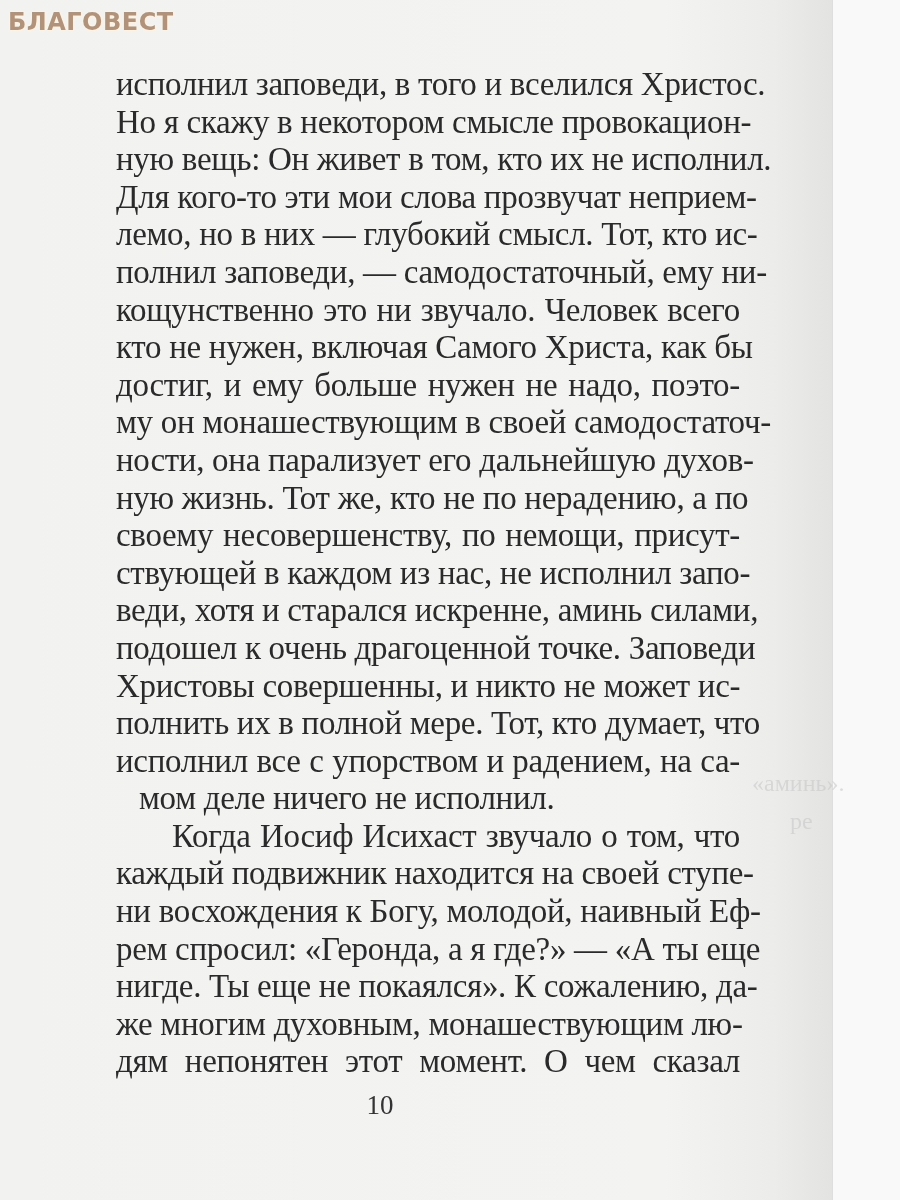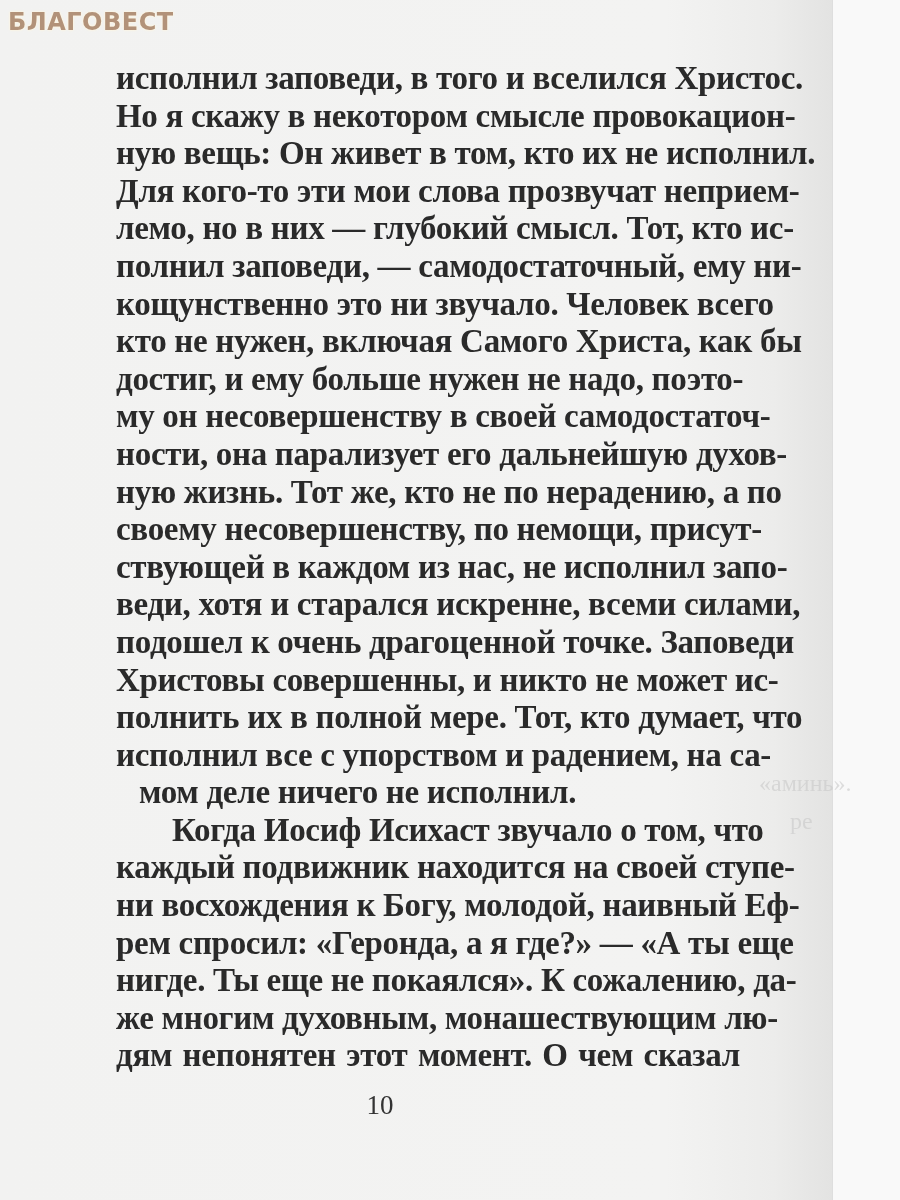--- a/index.html
+++ b/index.html
@@ -25,23 +25,22 @@
       font-family: "DejaVu Sans", sans-serif;
       font-weight: bold;
       font-size: 24px;
       letter-spacing: 0.5px;
       color: #b29279;
       text-shadow: 0 0 3px #fff6e0, 0 0 2px #fff6e0;
       text-align: center;
     }
     .text-block {
       position: absolute;
-      left: 116px; top: 60px;
+      left: 116px; top: 66px;
       width: 624px;
-      font-weight: bold;
     }
     .line {
       height: 37.6px;
       font-size: 33px;
       line-height: 37.6px;
       color: #2a2a2a;
       white-space: nowrap;
       text-align: justify;
       text-align-last: justify;
       letter-spacing: -0.3px;
@@ -62,42 +61,42 @@
       opacity: 0.55;
       white-space: nowrap;
     }
   </style>
 </head>
 <body>
 
 <div class="page"></div>
 <div class="page-edge"></div>
 
-<div class="ghost" style="left:752px; top:770px;margin-left:7px;">«аминь».</div>
+<div class="ghost" style="left:752px; top:770px;">«аминь».</div>
 <div class="ghost" style="left:790px; top:808px;">ре</div>
 
 <div class="watermark">БЛАГОВЕСТ</div>
 
 <div class="text-block">
   <div>
     <div class="line">исполнил заповеди, в того и вселился Христос.</div>
     <div class="line">Но я скажу в некотором смысле провокацион-</div>
     <div class="line">ную вещь: Он живет в том, кто их не исполнил.</div>
     <div class="line">Для кого-то эти мои слова прозвучат неприем-</div>
     <div class="line">лемо, но в них — глубокий смысл. Тот, кто ис-</div>
     <div class="line">полнил заповеди, — самодостаточный, ему ни-</div>
     <div class="line">кощунственно это ни звучало. Человек всего</div>
     <div class="line">кто не нужен, включая Самого Христа, как бы</div>
     <div class="line">достиг, и ему больше нужен не надо, поэто-</div>
-    <div class="line">му он несовершенству в своей самодостаточ-</div>
+    <div class="line">му он монашествующим в своей самодостаточ-</div>
     <div class="line">ности, она парализует его дальнейшую духов-</div>
     <div class="line">ную жизнь. Тот же, кто не по нерадению, а по</div>
     <div class="line">своему несовершенству, по немощи, присут-</div>
     <div class="line">ствующей в каждом из нас, не исполнил запо-</div>
-    <div class="line">веди, хотя и старался искренне, всеми силами,</div>
+    <div class="line">веди, хотя и старался искренне, аминь силами,</div>
     <div class="line">подошел к очень драгоценной точке. Заповеди</div>
     <div class="line">Христовы совершенны, и никто не может ис-</div>
     <div class="line">полнить их в полной мере. Тот, кто думает, что</div>
     <div class="line">исполнил все с упорством и радением, на са-</div>
     <div class="line last">мом деле ничего не исполнил.</div>
   </div>
   <div>
     <div class="line indent">Когда Иосиф Исихаст звучало о том, что</div>
     <div class="line">каждый подвижник находится на своей ступе-</div>
     <div class="line">ни восхождения к Богу, молодой, наивный Еф-</div>

